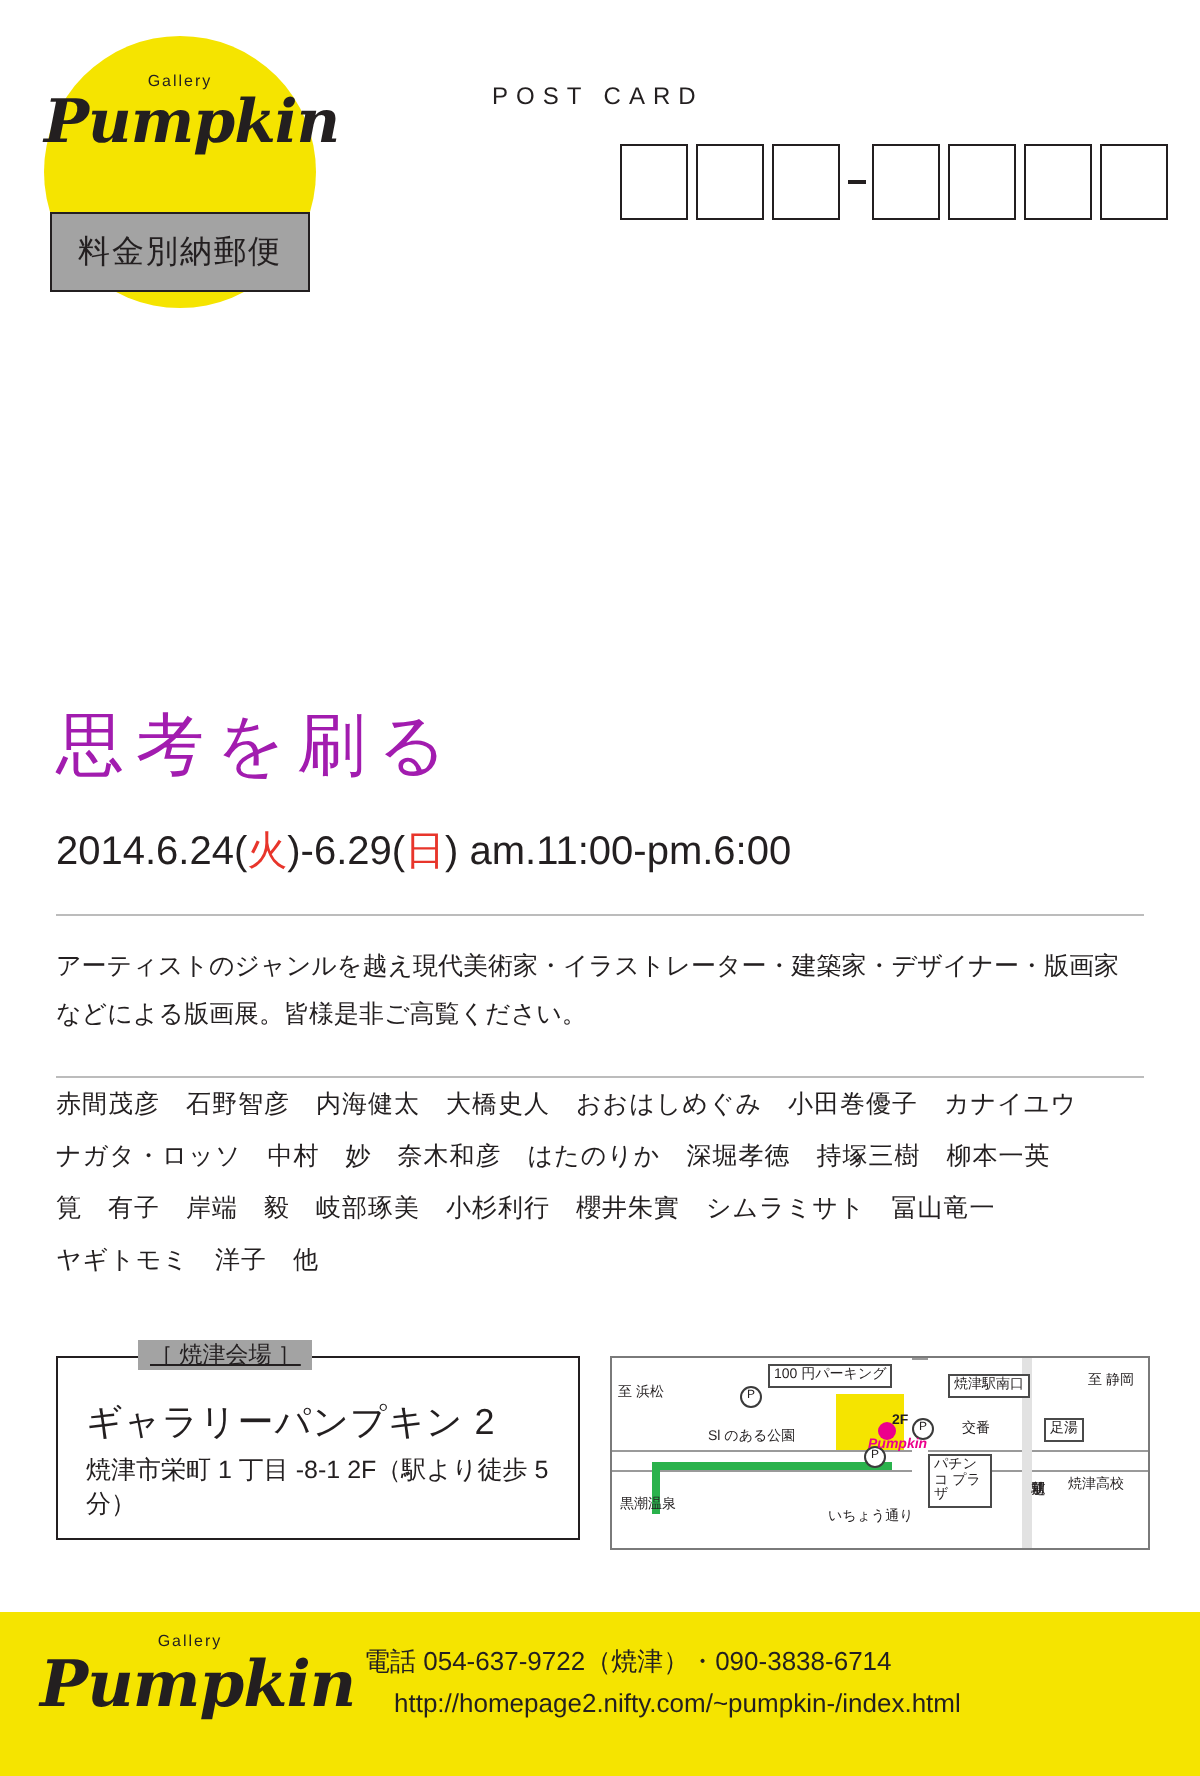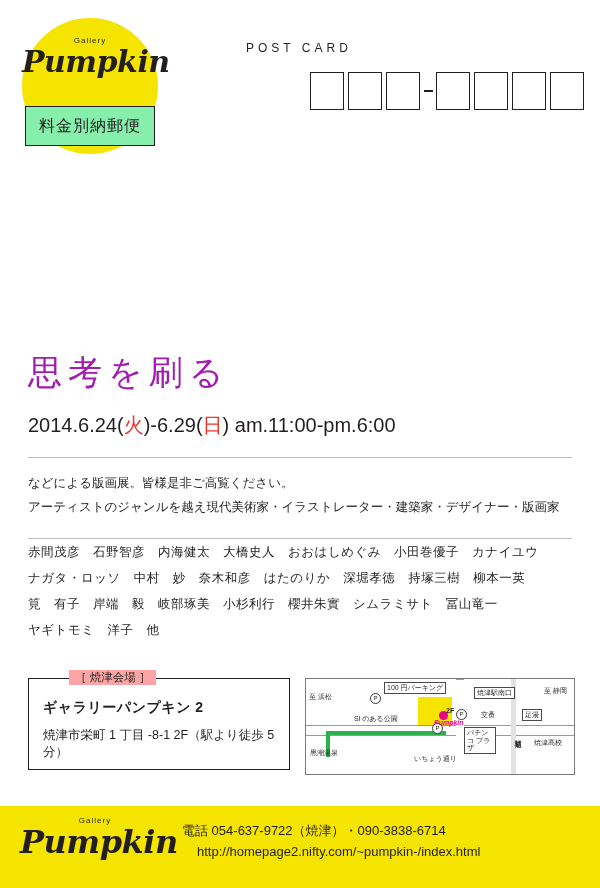--- a/index.html
+++ b/index.html
@@ -60,21 +60,21 @@
     font-weight: bold;
     color: #231f20;
     letter-spacing: -0.5px;
   }
   .stamp-band {
     position: absolute;
     left: 3px;
     top: 88px;
     width: 130px;
     height: 40px;
-    background: #86efac;
+    background: #a3a3a3;
     border: 1.6px solid #231f20;
     display: flex;
     align-items: center;
     justify-content: center;
     box-sizing: border-box;
   }
   .stamp-band span {
     font-size: 16px;
     letter-spacing: 1px;
   }
@@ -169,31 +169,32 @@
     top: 0;
     width: 262px;
     height: 92px;
     border: 1.2px solid #231f20;
     box-sizing: border-box;
   }
   .venue-legend {
     position: absolute;
     left: 40px;
     top: -9px;
-    background: #fca5a5;
+    background: #a3a3a3;
     padding: 0 6px;
     font-size: 11.5px;
     color: #231f20;
+    text-decoration: underline;
   }
   .venue-name {
     position: absolute;
     left: 14px;
     top: 20px;
-    font-size: 14px;
-    font-weight: bold;
+    font-size: 18px;
+    font-weight: normal;
     letter-spacing: 0.5px;
   }
   .venue-addr {
     position: absolute;
     left: 14px;
     top: 48px;
     font-size: 12.5px;
   }
 
   .map {
@@ -331,22 +332,22 @@
 <div class="content">
   <h1 class="title">思考を刷る</h1>
 
   <div class="dates">
     <span>2014.6.24(</span><span class="red">火</span><span>)-6.29(</span><span class="red">日</span><span>) am.11:00-pm.6:00</span>
   </div>
 
   <div class="rule"></div>
 
   <div class="desc">
+    <div>アーティストのジャンルを越え現代美術家・イラストレーター・建築家・デザイナー・版画家</div>
     <div>などによる版画展。皆様是非ご高覧ください。</div>
-    <div>アーティストのジャンルを越え現代美術家・イラストレーター・建築家・デザイナー・版画家</div>
   </div>
 
   <div class="rule"></div>
 
   <div class="artists">
     <div>赤間茂彦　石野智彦　内海健太　大橋史人　おおはしめぐみ　小田巻優子　カナイユウ</div>
     <div>ナガタ・ロッソ　中村　妙　奈木和彦　はたのりか　深堀孝徳　持塚三樹　柳本一英</div>
     <div>筧　有子　岸端　毅　岐部琢美　小杉利行　櫻井朱實　シムラミサト　冨山竜一</div>
     <div>ヤギトモミ　洋子　他</div>
   </div>

